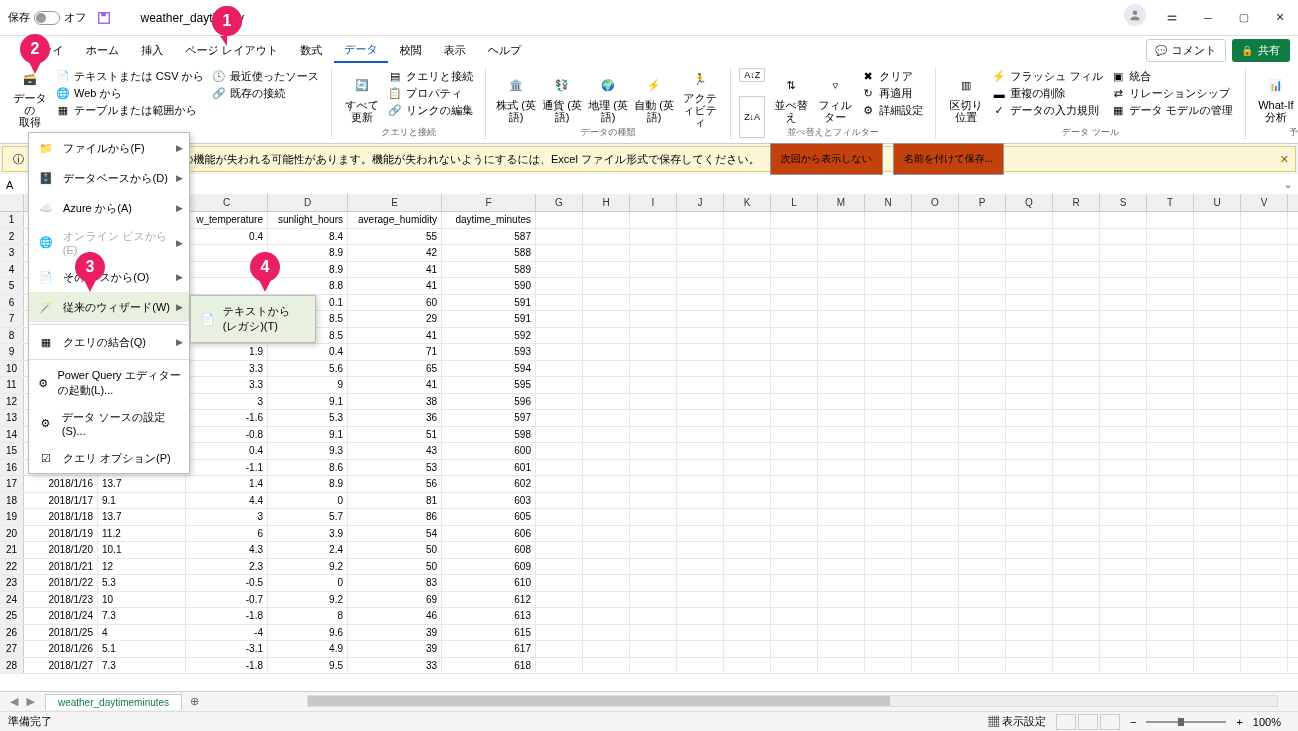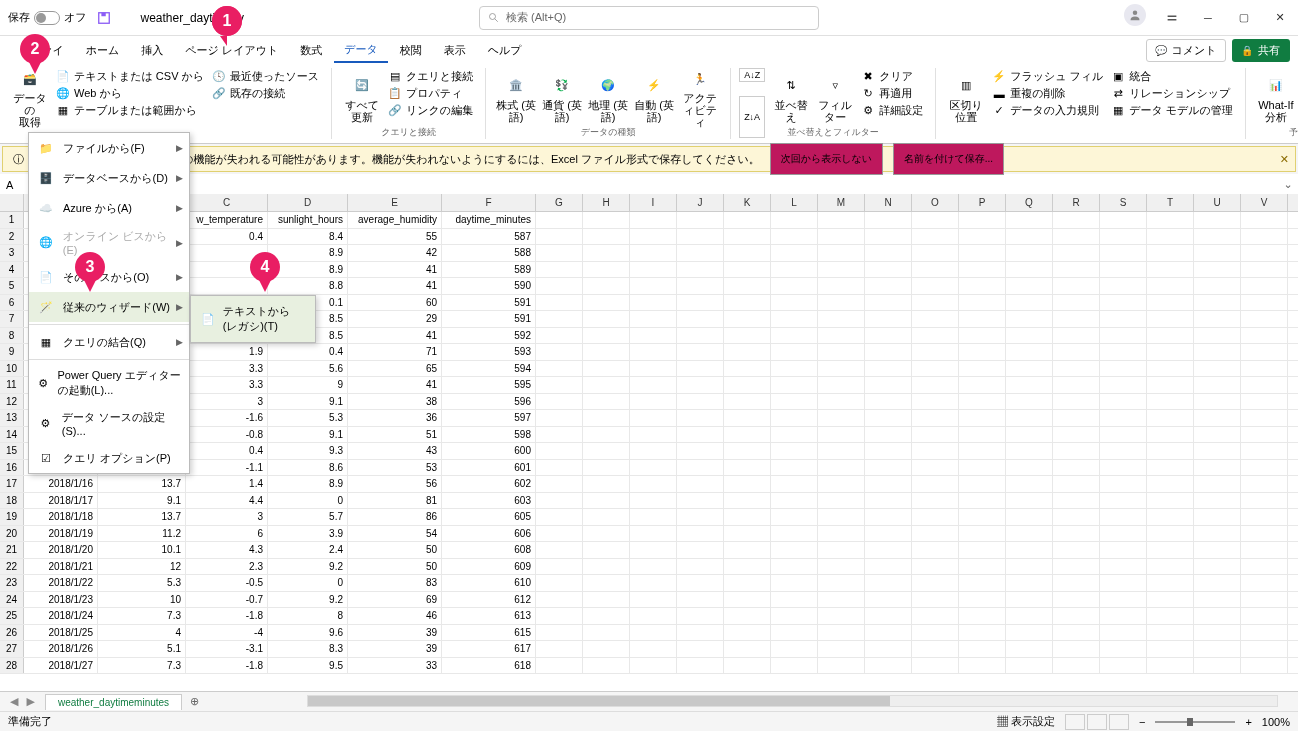--- a/index.html
+++ b/index.html
@@ -29,42 +29,42 @@
 .ribbon { height: 80px; background: #fff; border-bottom: 1px solid #ccc; display: flex; padding: 4px 0; }
 .ribbon-group { border-right: 1px solid #e0e0e0; padding: 0 8px; display: flex; flex-direction: column; position: relative; }
 .group-label { position: absolute; bottom: 0; left: 0; right: 0; text-align: center; font-size: 9px; color: #666; }
 .big-btn { display: flex; flex-direction: column; align-items: center; justify-content: center; width: 44px; height: 60px; font-size: 9px; text-align: center; line-height: 1.1; }
 .big-btn .ico { width: 24px; height: 24px; margin-bottom: 2px; display: flex; align-items: center; justify-content: center; }
 .small-btn { display: flex; align-items: center; gap: 4px; font-size: 10px; padding: 1px 4px; height: 17px; white-space: nowrap; }
 .small-btn .ico { width: 14px; height: 14px; display: flex; align-items: center; justify-content: center; }
 
 
 .warnbar { height: 26px; background: #fdf6d7; border: 1px solid #e0d070; display: flex; align-items: center; padding: 0 10px; font-size: 10px; gap: 10px; margin: 2px; position: relative; }
-.warnbar button { border: 1px solid #999; background: #be185d; padding: 8px 10px; font-size: 10px; }
+.warnbar button { border: 1px solid #999; background: #c2410c; padding: 8px 10px; font-size: 10px; }
 .warn-close { position: absolute; right: 6px; color: #8b6b00; cursor: pointer; }
 
 
 .formula-row { height: 22px; background: #fff; border-bottom: 1px solid #ccc; display: flex; align-items: center; }
 .namebox { width: 60px; border-right: 1px solid #ccc; padding: 0 6px; font-size: 11px; }
 .fx { padding: 0 6px; font-style: italic; color: #666; }
 .formula-input { flex: 1; padding: 0 6px; }
 .expand { width: 20px; text-align: center; color: #666; }
 
 
 .grid-wrap { position: absolute; top: 194px; left: 0; right: 0; bottom: 40px; background: #fff; overflow: hidden; }
 .col-headers { display: flex; height: 18px; background: #f0f0f0; border-bottom: 1px solid #ccc; }
 .rowhead-corner { width: 24px; border-right: 1px solid #ccc; }
 .colh { border-right: 1px solid #ccc; text-align: center; font-size: 10px; color: #333; line-height: 18px; }
 .colh.A { width: 74px; } .colh.B { width: 88px; } .colh.C { width: 82px; } .colh.D { width: 80px; } .colh.E { width: 94px; } .colh.F { width: 94px; }
 .colh.std { width: 47px; }
 .grid-body { height: calc(100% - 18px); overflow: hidden; }
 .row { display: flex; height: 16.5px; border-bottom: 1px solid #e8e8e8; }
 .rowh { width: 24px; background: #f0f0f0; border-right: 1px solid #ccc; text-align: center; font-size: 10px; line-height: 16px; }
 .cell { border-right: 1px solid #e8e8e8; padding: 0 4px; font-size: 10px; line-height: 16px; overflow: hidden; white-space: nowrap; }
-.cell.A { width: 74px; text-align: right; } .cell.B { width: 88px; text-align: right; } .cell.C { width: 82px; text-align: right; }
+.cell.A { width: 74px; text-align: right; } .cell.B { width: 88px; text-align: left; } .cell.C { width: 82px; text-align: right; }
 .cell.D { width: 80px; text-align: right; } .cell.E { width: 94px; text-align: right; } .cell.F { width: 94px; text-align: right; }
 .cell.std { width: 47px; }
 .row.hdr .cell { text-align: right; }
 
 
 .dropdown1 { position: absolute; top: 132px; left: 28px; width: 162px; background: #fff; border: 1px solid #bbb; box-shadow: 2px 2px 6px rgba(0,0,0,0.2); z-index: 100; }
 .dd-item { display: flex; align-items: center; padding: 6px 8px; gap: 8px; font-size: 11px; position: relative; cursor: pointer; }
 .dd-item:hover, .dd-item.hover { background: #e8f0e0; }
 .dd-item .ico { width: 18px; height: 18px; display: flex; align-items: center; justify-content: center; }
 .dd-item .arrow { position: absolute; right: 6px; color: #666; font-size: 9px; }
@@ -77,21 +77,21 @@
 
 .sheet-tabs { position: absolute; bottom: 20px; left: 0; right: 0; height: 20px; background: #f5f5f5; display: flex; align-items: center; border-top: 1px solid #ccc; }
 .sheet-nav { display: flex; padding: 0 10px; gap: 8px; color: #888; }
 .sheet-tab { padding: 2px 12px; background: #fff; border: 1px solid #ccc; border-bottom: none; font-size: 10px; color: #107c41; }
 .sheet-add { padding: 0 8px; color: #666; }
 .hscroll { flex: 1; margin: 0 20px; height: 14px; position: relative; }
 .hscroll-track { position: absolute; left: 80px; right: 0; height: 12px; background: #eee; border: 1px solid #ddd; }
 .hscroll-thumb { position: absolute; left: 0; width: 60%; height: 100%; background: #c8c8c8; }
 
 .statusbar { position: absolute; bottom: 0; left: 0; right: 0; height: 20px; background: #f5f5f5; border-top: 1px solid #ddd; display: flex; align-items: center; padding: 0 8px; font-size: 10px; }
-.status-right { position: absolute; right: 8px; display: flex; align-items: center; gap: 10px; }
+.status-right { position: absolute; right: 17px; display: flex; align-items: center; gap: 10px; }
 .view-btns { display: flex; gap: 2px; }
 .view-btn { width: 20px; height: 16px; border: 1px solid #ccc; }
 .zoom-slider { width: 80px; height: 2px; background: #999; position: relative; }
 .zoom-thumb { position: absolute; left: 40%; top: -3px; width: 6px; height: 8px; background: #666; }
 
 
 .badge { position: absolute; width: 34px; height: 42px; z-index: 200; }
 .badge svg { width: 100%; height: 100%; }
 .badge text { fill: #fff; font-size: 16px; font-weight: bold; text-anchor: middle; }
 </style>
@@ -104,27 +104,20 @@
     <span class="toggle"></span>
     <span>オフ</span>
   </div>
   <span class="save-icon">
     <svg viewBox="0 0 16 16">
         <rect x="2" y="2" width="12" height="12" fill="none" stroke="#8b5cf6" stroke-width="1.5"></rect>
         <rect x="5" y="2" width="5" height="4" fill="#8b5cf6"></rect>
       </svg>
   </span>
   <span class="filename">weather_daytim        .sv</span>
-  <div class="searchbox">
-    <svg width="12" height="12" viewBox="0 0 16 16">
-        <circle cx="6" cy="6" r="4" fill="none" stroke="#888"></circle>
-        <line x1="9" y1="9" x2="13" y2="13" stroke="#888"></line>
-      </svg>
-    <span>検索 (Alt+Q)</span>
-  </div>
   <div class="win-controls">
     <span class="avatar">
         <svg width="12" height="12" viewBox="0 0 16 16">
           <circle cx="8" cy="5" r="3" fill="#888"></circle>
           <path d="M2 15 Q2 10 8 10 Q14 10 14 15" fill="#888"></path>
         </svg>
       </span>
     <span class="win-btn">
         <svg width="14" height="14" viewBox="0 0 16 16">
           <path d="M3 6 L13 6 M3 10 L13 10" stroke="#555" stroke-width="1.5"></path>
@@ -294,20 +287,21 @@
         <div class="small-btn">
             <span class="ico">⇄</span>
             <span>リレーションシップ</span>
           </div>
         <div class="small-btn">
             <span class="ico">▦</span>
             <span>データ モデルの管理</span>
           </div>
       </div>
     </div>
+    <div class="group-label">データ ツール</div>
   </div>
   <div class="ribbon-group">
     <div style="display:flex">
       <div class="big-btn">
           <span class="ico">📊</span>
           <span>What-If 分析</span>
         </div>
       <div class="big-btn"></div>
     </div>
     <div class="group-label">予測</div>
@@ -1007,21 +1001,21 @@
         <div class="cell std"></div>
         <div class="cell std"></div>
         <div class="cell std"></div>
         <div class="cell std"></div>
       </div>
       <div class="row">
         <div class="rowh">27</div>
         <div class="cell A">2018/1/26</div>
         <div class="cell B">5.1</div>
         <div class="cell C">-3.1</div>
-        <div class="cell D">8.3</div>
+        <div class="cell D">4.9</div>
         <div class="cell E">39</div>
         <div class="cell F">617</div>
         <div class="cell std"></div>
         <div class="cell std"></div>
         <div class="cell std"></div>
         <div class="cell std"></div>
         <div class="cell std"></div>
         <div class="cell std"></div>
         <div class="cell std"></div>
         <div class="cell std"></div>

